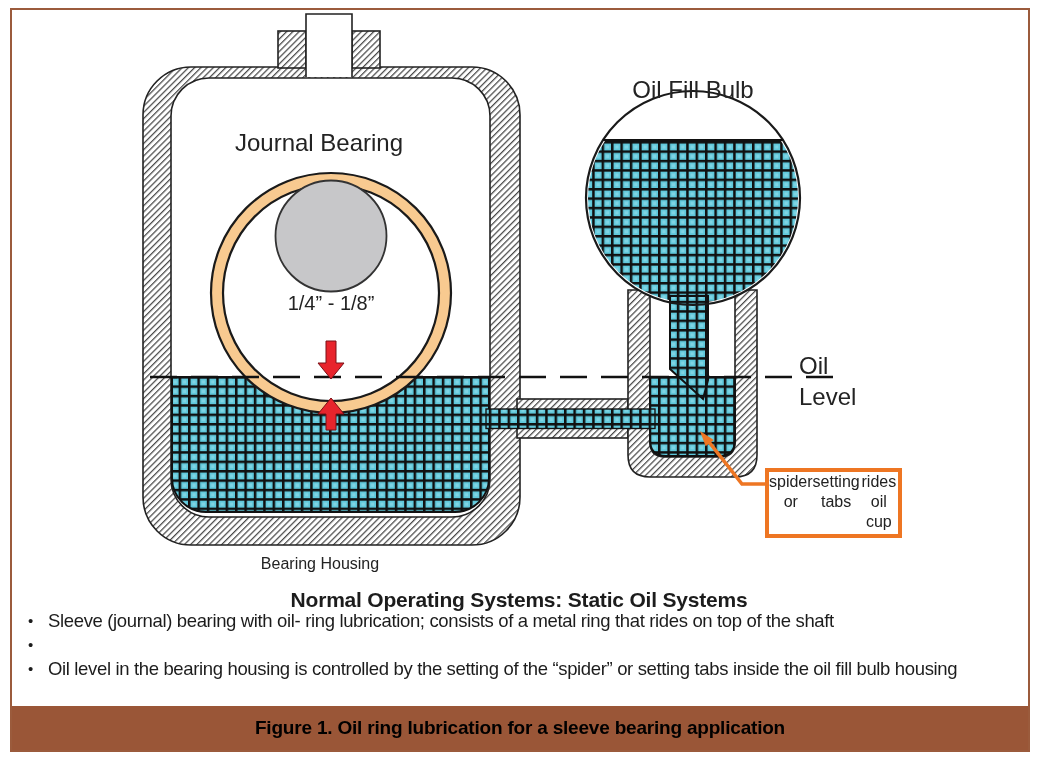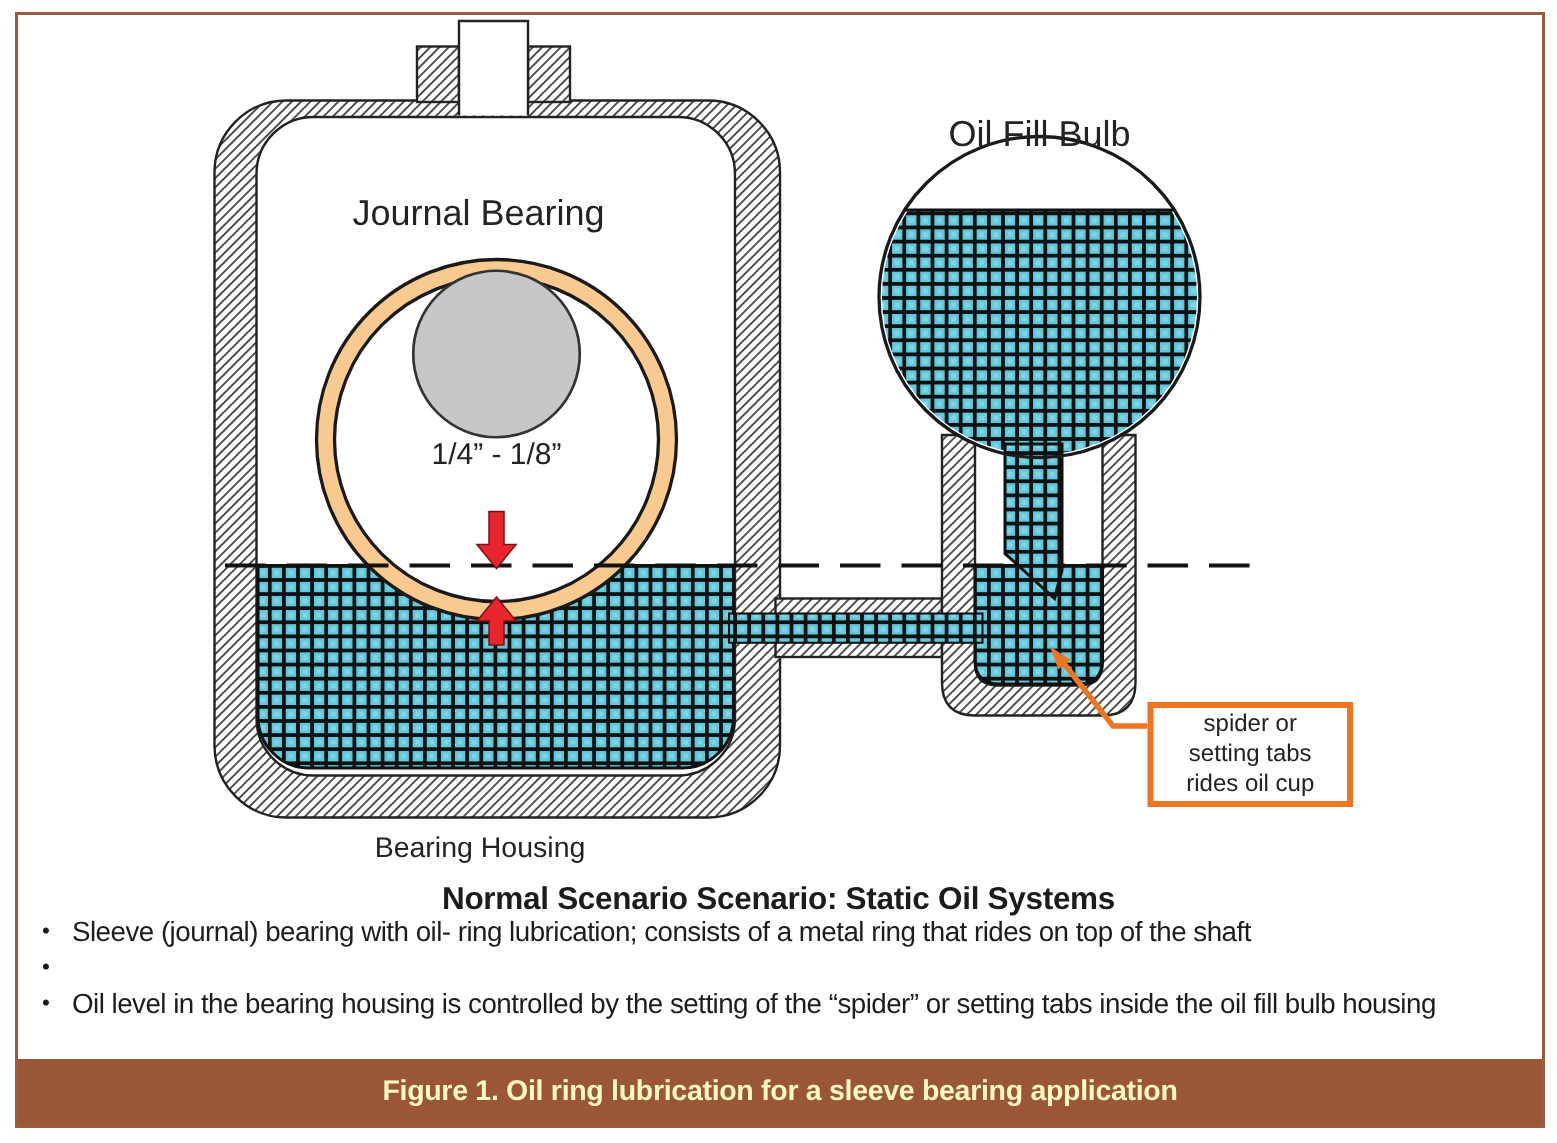--- a/index.html
+++ b/index.html
@@ -11,38 +11,38 @@
 
   #diagram-svg{position:absolute;left:0;top:0;width:1038px;height:762px;}
 
   .lbl{position:absolute;color:#232323;}
   .center{text-align:center;}
 
   .lbl-journal{left:229px;top:129px;width:180px;font-size:24px;}
   .lbl-typically{left:266px;top:291px;width:130px;font-size:20px;line-height:25px;}
   .lbl-bulb{left:613px;top:76px;width:160px;font-size:24px;}
   .lbl-oillevel{left:799px;top:350px;width:80px;font-size:24px;line-height:31px;}
-  .lbl-bearinghousing{left:220px;top:555px;width:200px;font-size:19px;}
+  .lbl-bearinghousing{left:220px;top:555px;width:200px;font-size:16px;}
 
   .callout{position:absolute;left:765px;top:468px;width:137px;height:70px;
     border:4px solid var(--callout-orange);background:#fff;box-sizing:border-box;
-    display:flex;flex-direction:column;justify-content:center;text-align:center;
+    display:flex;flex-direction:row;justify-content:center;text-align:center;
     font-size:16px;line-height:20px;color:#222;}
 
   .subtitle{position:absolute;left:0;top:588px;width:1038px;text-align:center;
     font-size:21px;font-weight:bold;letter-spacing:-0.2px;color:#1c1c1c;}
 
   .bullets{position:absolute;left:28px;top:609px;width:965px;font-size:18.5px;
     line-height:24px;letter-spacing:-0.35px;color:#1c1c1c;}
   .bullet{display:flex;}
   .bullet .dot{width:20px;flex:0 0 20px;font-size:15px;}
 
   .caption-bar{position:absolute;left:0;right:0;bottom:0;height:44px;
     background:var(--caption-brown);display:flex;align-items:center;justify-content:center;}
-  .caption-bar span{color:#fef9c3;font-weight:bold;font-size:19px;letter-spacing:-0.2px;}
+  .caption-bar span{color:#000000;font-weight:bold;font-size:19px;letter-spacing:-0.2px;}
 </style>
 </head>
 <body>
 
 <div id="page">
 
   <svg id="diagram-svg" viewBox="0 0 1038 762">
     <defs>
       <pattern id="hatch" width="4.4" height="4.4" patternUnits="userSpaceOnUse" patternTransform="rotate(-45)">
         <rect width="4.4" height="4.4" fill="#ffffff"></rect>
@@ -112,30 +112,34 @@
   </div>
 
   <div class="lbl lbl-journal center">Journal Bearing</div>
 
   <div class="lbl lbl-typically center">
     <div>1/4” - 1/8”</div>
   </div>
 
   <div class="lbl lbl-bulb center">Oil Fill Bulb</div>
 
+  <div class="lbl lbl-oillevel">
+    <div>Oil</div>
+    <div>Level</div>
+  </div>
 
   <div class="lbl lbl-bearinghousing center">Bearing Housing</div>
 
   <div class="callout">
     <div>spider or</div>
     <div>setting tabs</div>
     <div>rides oil cup</div>
   </div>
 
-  <div class="subtitle">Normal Scenario Scenario: Static Oil Systems</div>
+  <div class="subtitle">Normal Operating Systems: Static Oil Systems</div>
 
   <div class="bullets">
     <div class="bullet">
       <span class="dot">•</span>
       <span>Sleeve (journal) bearing with oil- ring lubrication; consists of a metal ring that rides on top of the shaft</span>
     </div>
     <div class="bullet">
       <span class="dot">•</span>
     </div>
     <div class="bullet">

